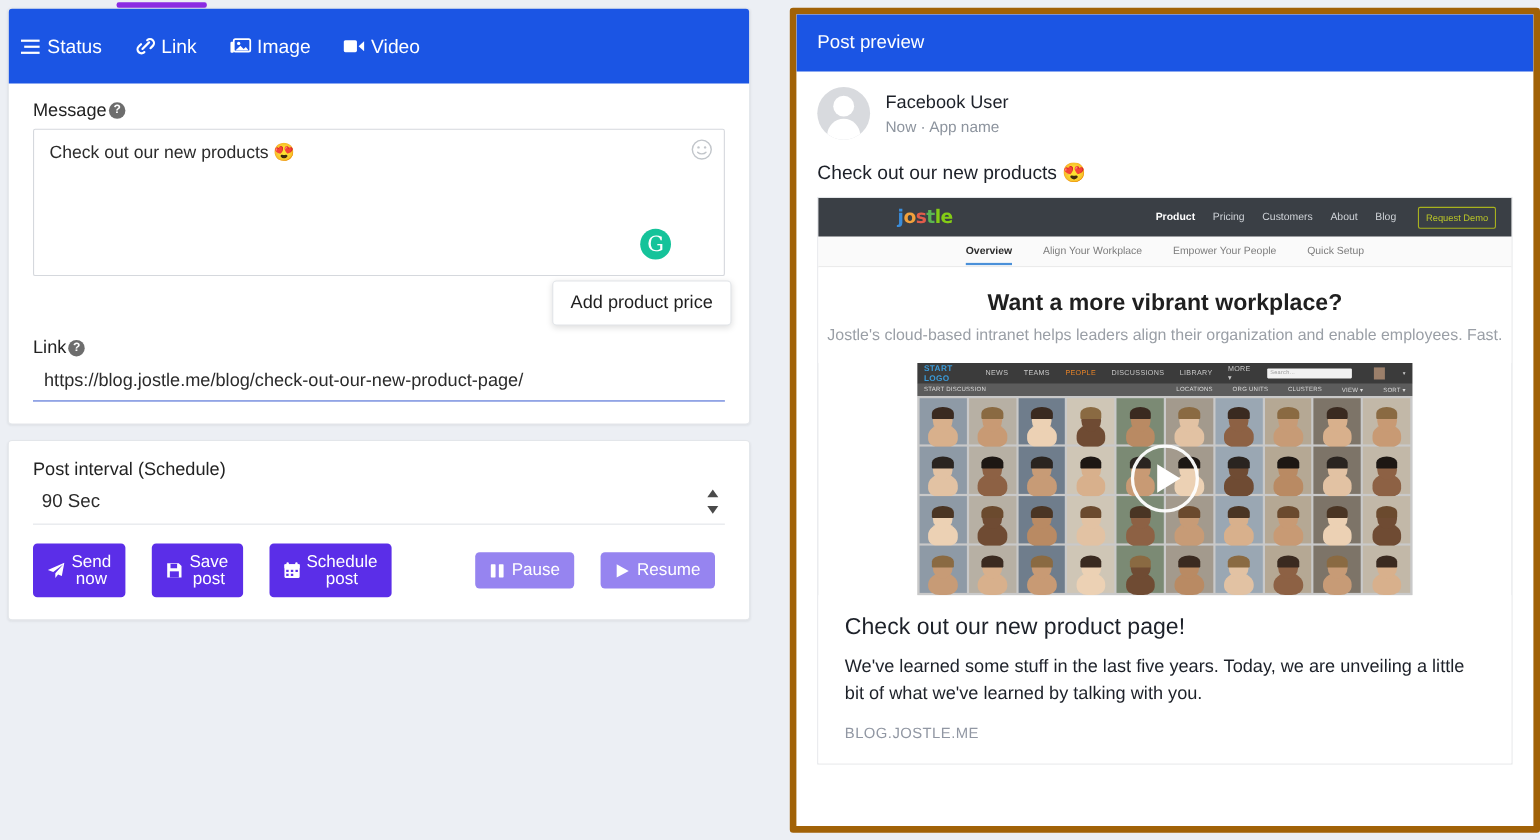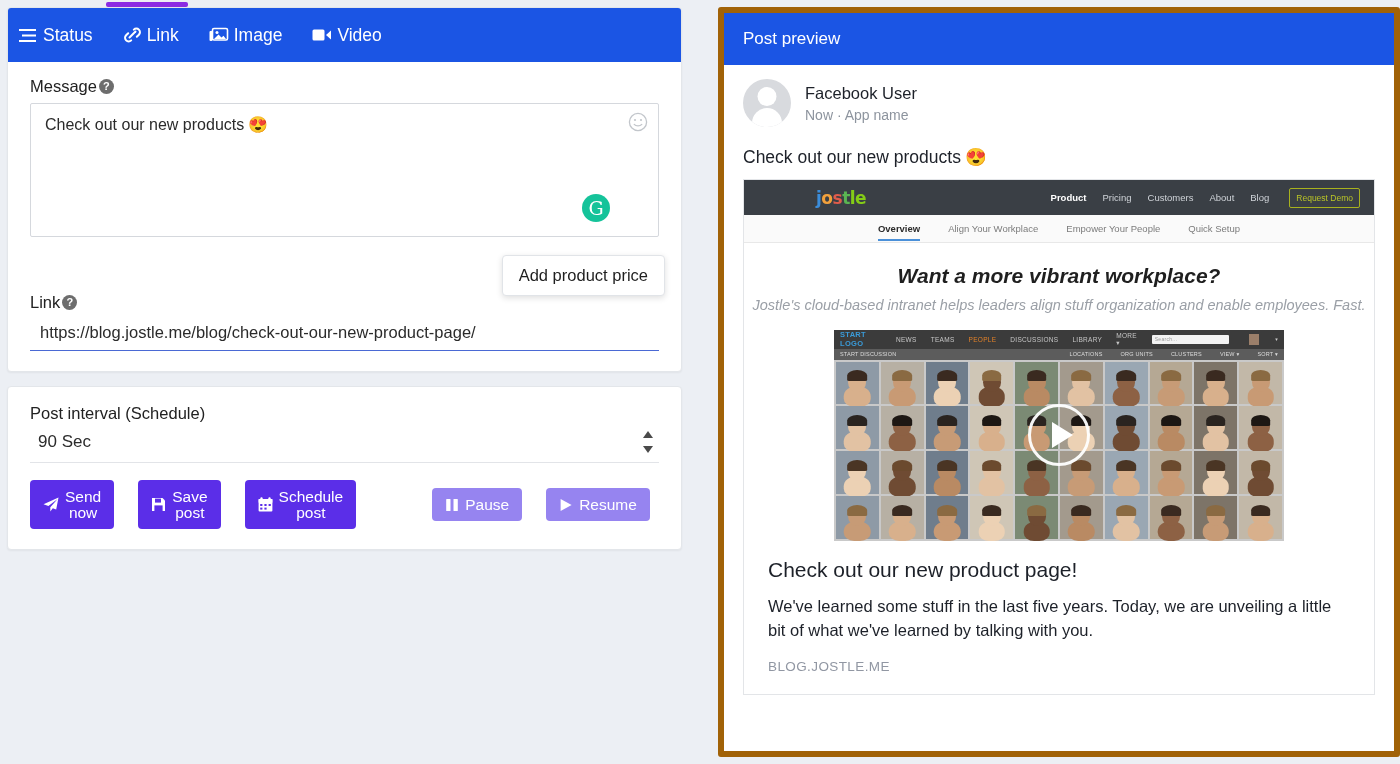--- a/index.html
+++ b/index.html
@@ -20,21 +20,21 @@
     border: 1px solid #e3e6ea;
     border-radius: 4px;
     box-shadow: 0 1px 2px rgba(0,0,0,0.05);
   }
 
   .compose-card { position: relative; overflow: visible; }
 
   .tabbar {
     position: relative;
     background: #1b55e4;
-    height: 54px;
+    height: 68px;
     display: flex;
     align-items: center;
     padding-left: 11px;
     border-radius: 3px 3px 0 0;
   }
   .tab-indicator {
     position: absolute;
     top: -6px; left: 98px;
     width: 82px; height: 5px;
     background: #8b2be2;
@@ -298,21 +298,20 @@
     color: #2b2b2b;
     font-weight: bold;
     border-bottom: 2px solid #4a90d9;
     padding-bottom: 5px;
     margin-bottom: -7px;
   }
   .jostle-hero {
     background: #fff;
     text-align: center;
     padding: 21px 0 14px 0;
-    font-style: italic;
   }
   .hero-h1 {
     font-size: 21px;
     font-weight: bold;
     color: #1f1f1f;
     margin-bottom: 7px;
   }
   .hero-sub {
     font-size: 14.5px;
     color: #9a9fa6;
@@ -609,21 +608,21 @@
 
             <div class="jostle-sub">
               <span class="sub-active">Overview</span>
               <span>Align Your Workplace</span>
               <span>Empower Your People</span>
               <span>Quick Setup</span>
             </div>
 
             <div class="jostle-hero">
               <div class="hero-h1">Want a more vibrant workplace?</div>
-              <div class="hero-sub">Jostle's cloud-based intranet helps leaders align stuff organization and enable employees. Fast.</div>
+              <div class="hero-sub">Jostle's cloud-based intranet helps leaders align their organization and enable employees. Fast.</div>
             </div>
 
             <div class="app-shot">
               <div class="app-nav">
                 <span class="app-logo">START LOGO</span>
                 <span>NEWS</span>
                 <span>TEAMS</span>
                 <span class="on">PEOPLE</span>
                 <span>DISCUSSIONS</span>
                 <span>LIBRARY</span>

